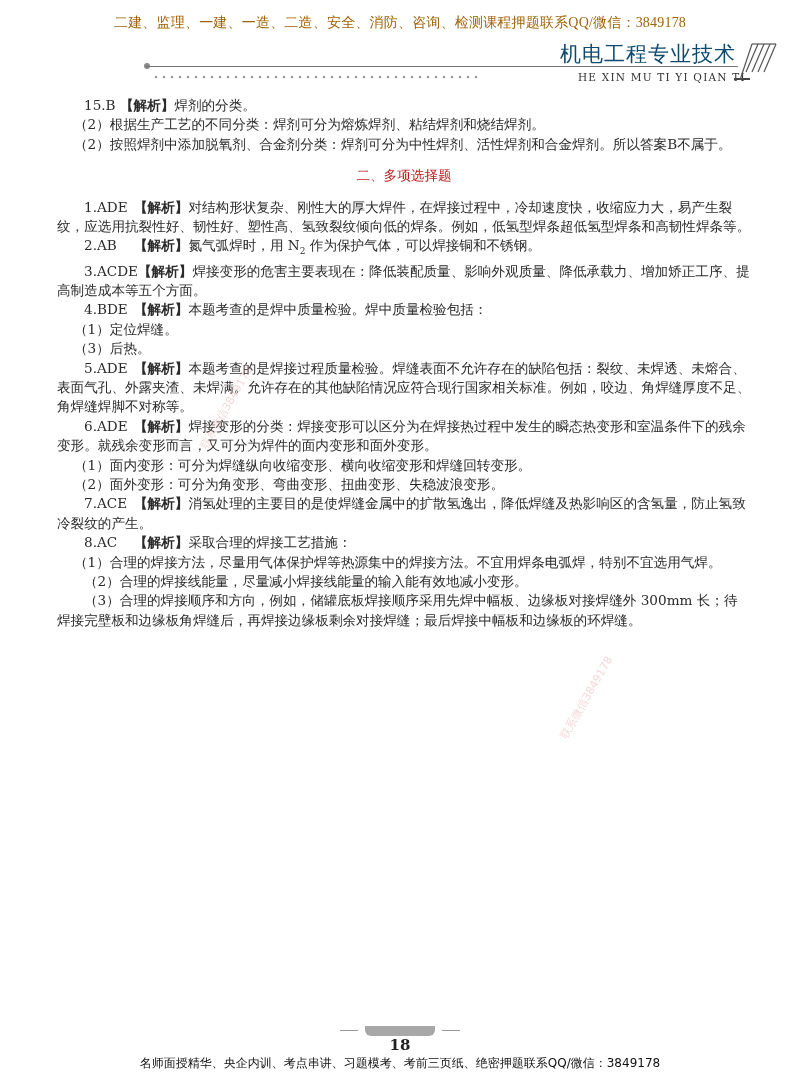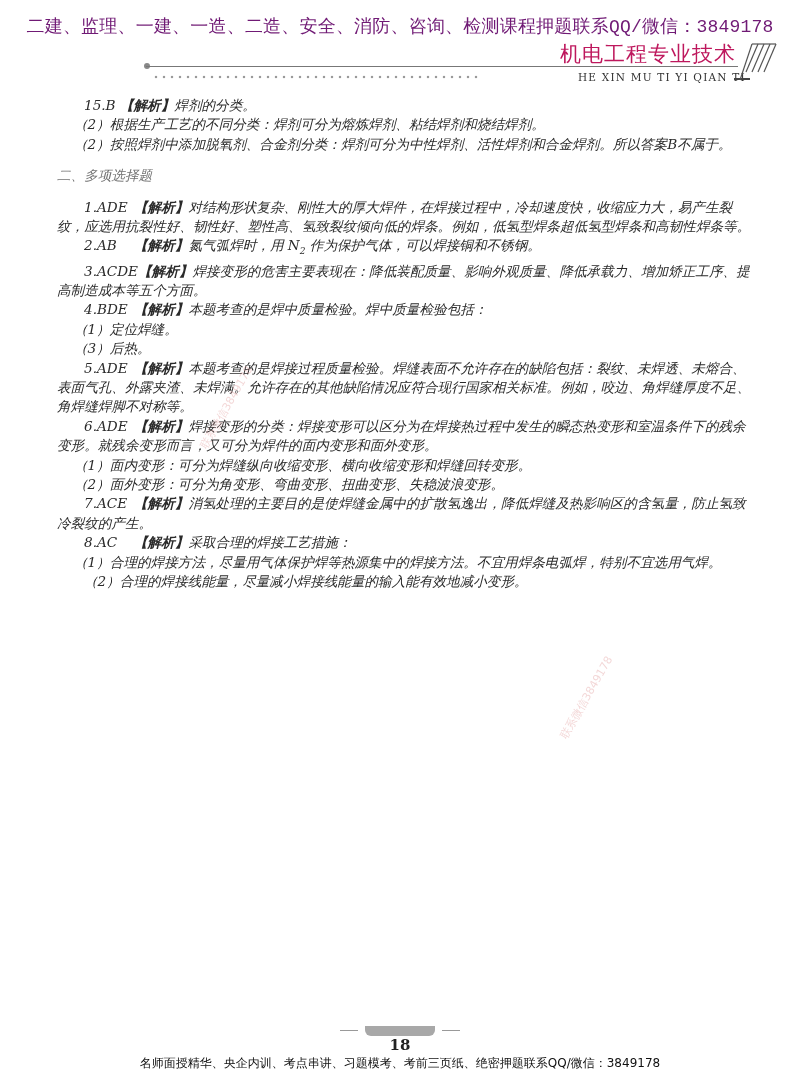--- a/index.html
+++ b/index.html
@@ -3,27 +3,27 @@
 <meta charset="utf-8">
 <style>
   html, body { margin: 0; padding: 0; background: #ffffff; }
   body {
     width: 800px; height: 1090px; position: relative; overflow: hidden;
     font-family: "DejaVu Serif", "Liberation Serif", serif;
     color: #2a2a2a;
   }
   .top-banner {
     position: absolute; top: 14px; left: 0; width: 800px; text-align: center;
-    font-family: Liberation Mono, monospace;
-    font-size: 18px; color: #701a75; letter-spacing: 0.2px;
+    font-family: Liberation Serif, serif;
+    font-size: 14px; color: #a16207; letter-spacing: 0.2px;
   }
   .hdr-title {
     position: absolute; top: 40px; left: 560px;
     font-family: "DejaVu Sans", "Liberation Sans", sans-serif;
-    font-size: 21px; color: #be185d; letter-spacing: 1px;
+    font-size: 21px; color: #0c4a6e; letter-spacing: 1px;
   }
   .hdr-line {
     position: absolute; top: 66px; left: 146px; width: 592px; height: 1px; background: #777;
   }
   .hdr-dot-start {
     position: absolute; top: 63px; left: 144px; width: 6px; height: 6px; border-radius: 50%;
     background: #888;
   }
   .hdr-dots {
     position: absolute; top: 75px; left: 152px; width: 330px; height: 4px;
@@ -38,24 +38,24 @@
   .hdr-dash {
     position: absolute; top: 78px; left: 734px; width: 16px; height: 2px; background: #444;
   }
   .hdr-stripes {
     position: absolute; top: 42px; left: 738px; width: 40px; height: 40px;
   }
   .content {
     position: absolute; top: 96px; left: 57px; width: 694px;
     font-size: 13.6px; line-height: 19.4px; color: #2a2a2a;
   }
-  .content p { margin: 0; padding: 0; font-style: italic; }
+  .content p { margin: 0; padding: 0; }
   .indent { text-indent: 27px; }
   .indent-item { text-indent: 10px; }
-  .section-head { color: #737373; margin: 12px 0 12px 0 !important; }
+  .section-head { color: #b91c1c; margin: 12px 0 12px 0 !important; text-align: center; }
   .ans-no { display: inline-block; min-width: 50px; text-indent: 0; }
   .kw { font-weight: bold; }
   .watermark {
     position: absolute; font-family: "DejaVu Sans", sans-serif; font-size: 11px;
     color: rgba(220, 140, 140, 0.35); transform: rotate(-60deg); white-space: nowrap;
   }
   .footer-bar {
     position: absolute; top: 1026px; left: 365px; width: 70px; height: 10px;
     background: #a8a8a8; border-radius: 0 0 6px 6px;
   }
@@ -130,20 +130,21 @@
   <p style="padding-left:17px">（1）面内变形：可分为焊缝纵向收缩变形、横向收缩变形和焊缝回转变形。</p>
   <p style="padding-left:17px">（2）面外变形：可分为角变形、弯曲变形、扭曲变形、失稳波浪变形。</p>
   <p class="indent">
     <span class="ans-no">7.ACE</span><span class="kw">【解析】</span><span>消氢处理的主要目的是使焊缝金属中的扩散氢逸出，降低焊缝及热影响区的含氢量，防止氢致冷裂纹的产生。</span>
   </p>
   <p class="indent">
     <span class="ans-no">8.AC</span><span class="kw">【解析】</span><span>采取合理的焊接工艺措施：</span>
   </p>
   <p style="text-indent:17px">（1）合理的焊接方法，尽量用气体保护焊等热源集中的焊接方法。不宜用焊条电弧焊，特别不宜选用气焊。</p>
   <p style="text-indent:27px">（2）合理的焊接线能量，尽量减小焊接线能量的输入能有效地减小变形。</p>
+  <p style="text-indent:27px">（3）合理的焊接顺序和方向，例如，储罐底板焊接顺序采用先焊中幅板、边缘板对接焊缝外 300mm 长；待焊接完壁板和边缘板角焊缝后，再焊接边缘板剩余对接焊缝；最后焊接中幅板和边缘板的环焊缝。</p>
 </div>
 
 <div class="watermark" style="top:400px;left:180px;">联系微信3849178</div>
 <div class="watermark" style="top:690px;left:540px;">联系微信3849178</div>
 
 <div class="footer-bar-l"></div>
 <div class="footer-bar"></div>
 <div class="footer-bar-r"></div>
 <div class="page-number">18</div>
 <div class="bottom-banner">名师面授精华、央企内训、考点串讲、习题模考、考前三页纸、绝密押题联系QQ/微信：3849178</div>

